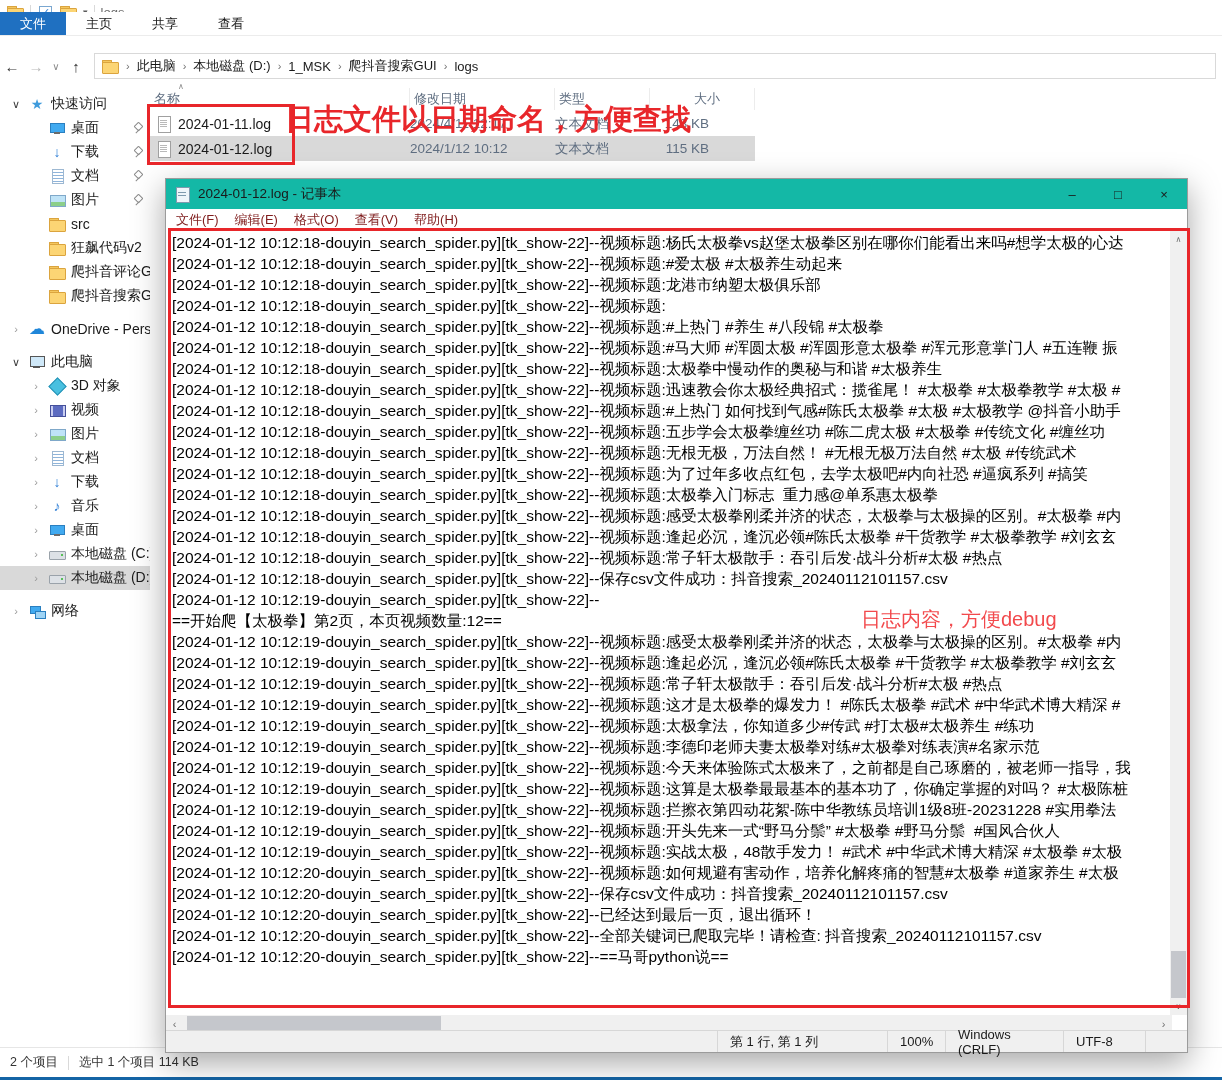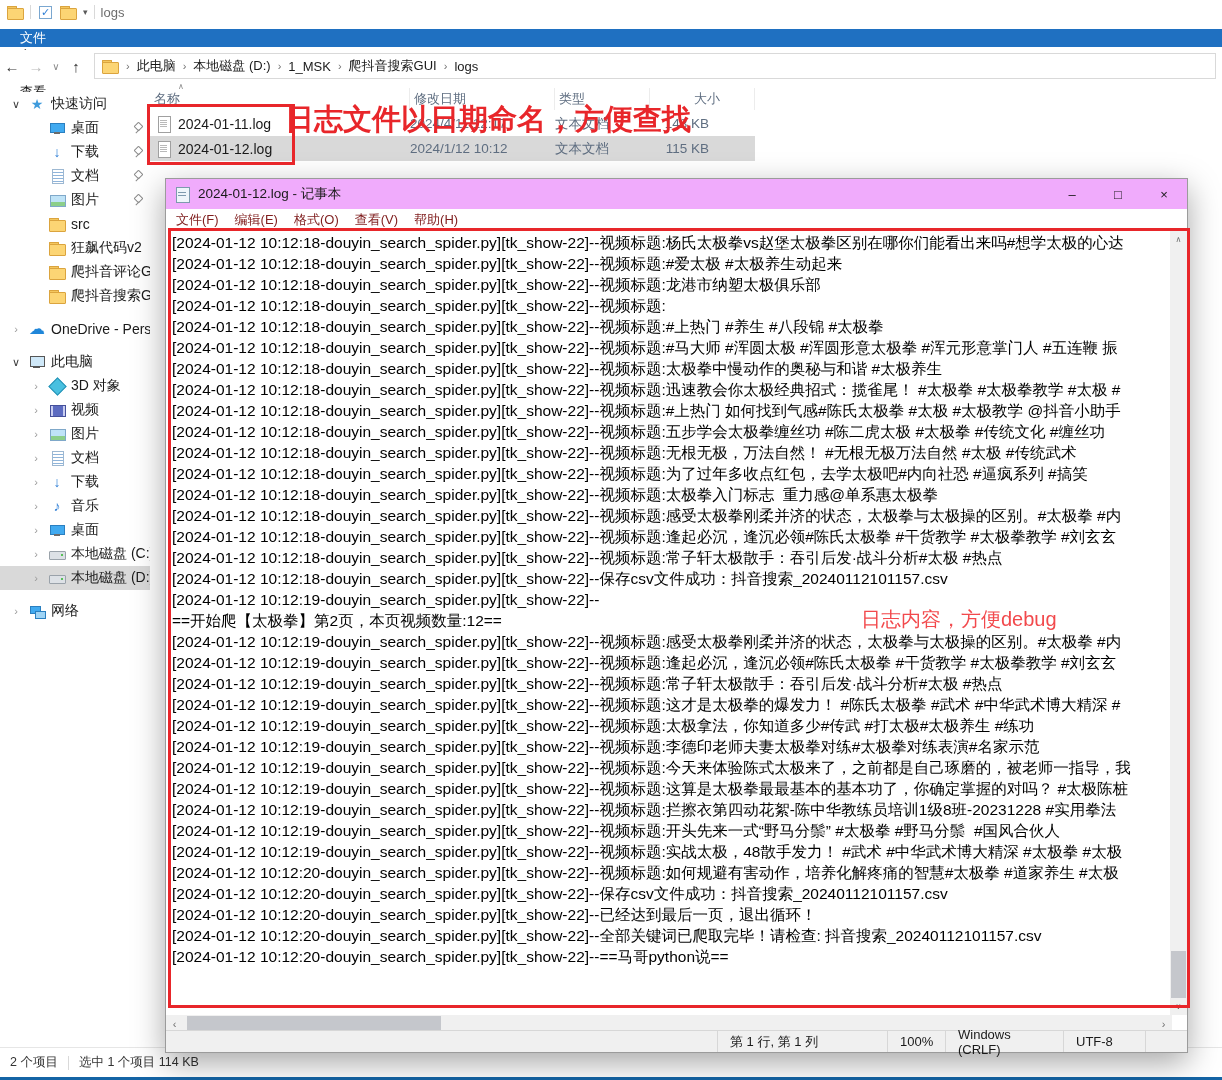--- a/index.html
+++ b/index.html
@@ -3,21 +3,21 @@
 <meta charset="utf-8">
 <style>
   html,body{margin:0;padding:0;background:#e9e9e9;}
   *{box-sizing:border-box;font-family:"Liberation Sans","DejaVu Sans",sans-serif;}
   #canvas{position:relative;width:1222px;height:1080px;background:#ffffff;overflow:hidden;}
 
   
   .titlebar{position:absolute;left:0;top:0;width:100%;height:24px;background:#fff;display:flex;align-items:center;padding-left:6px;gap:6px;}
   .titlebar .wtitle{color:#6d6d6d;font-size:13px;}
   .tb-sep{width:1px;height:14px;background:#d9d9d9;}
-  .ribbon{position:absolute;left:0;top:29px;width:100%;height:24px;background:#fff;border-bottom:1px solid #ececec;display:flex;align-items:stretch;flex-direction:column;}
+  .ribbon{position:absolute;left:0;top:12px;width:100%;height:24px;background:#fff;border-bottom:1px solid #ececec;display:flex;align-items:stretch;}
   .rtab{padding:0 20px;font-size:13px;color:#1a1a1a;display:flex;align-items:center;}
   .rtab.accent{background:#1f70c1;color:#fff;}
   .addr-row{position:absolute;left:0;top:50px;width:100%;height:32px;background:#fff;display:flex;align-items:center;}
   .nav-btn{width:24px;text-align:center;font-size:15px;color:#333;}
   .nav-btn.dim{color:#b9b9b9;}
   .nav-btn.small{width:16px;font-size:10px;color:#8a8a8a;}
   .addr-box{flex:1;height:26px;margin:0 6px 0 6px;border:1px solid #d9d9d9;display:flex;align-items:center;padding-left:6px;font-size:13px;color:#1a1a1a;background:#fff;}
   .crumb-sep{color:#707070;font-size:11px;padding:0 7px;}
   .crumb{color:#1a1a1a;}
 
@@ -75,21 +75,21 @@
   .f-size{color:#5f6e81;font-size:13.5px;text-align:right;padding-right:46px;}
 
   
   .estatus{position:absolute;left:0;bottom:3px;width:100%;height:30px;border-top:1px solid #e6e6e6;background:#fff;display:flex;align-items:center;font-size:12.5px;color:#333;}
   .estatus .seg{padding:0 10px;}
   .estatus .sep{width:1px;height:14px;background:#d9d9d9;}
   .accent-strip{position:absolute;left:0;bottom:0;width:100%;height:3px;background:#1464a5;}
 
   
   .notepad{position:absolute;left:165px;top:178px;width:1023px;height:875px;background:#fff;border:1px solid #9b9b9b;box-shadow:0 10px 30px rgba(0,0,0,0.35);z-index:10;}
-  .np-titlebar{position:absolute;left:0;top:0;width:100%;height:30px;background:#f0abfc;display:flex;align-items:center;padding-left:8px;}
+  .np-titlebar{position:absolute;left:0;top:0;width:100%;height:30px;background:#14b8a6;display:flex;align-items:center;padding-left:8px;}
   .np-title{font-size:13.5px;color:#1a1a1a;margin-left:6px;}
   .np-controls{margin-left:auto;display:flex;height:100%;}
   .np-ctl{width:46px;height:100%;display:flex;align-items:center;justify-content:center;font-size:13px;color:#1a1a1a;}
   .np-menubar{position:absolute;left:0;top:30px;width:100%;height:22px;background:#fff;display:flex;align-items:center;padding-left:2px;}
   .np-menu{padding:0 8px;font-size:13px;color:#7f1d1d;}
   .np-text{position:absolute;left:0;top:52px;width:1006px;height:784px;overflow:hidden;background:#fff;padding-left:6px;padding-top:1px;}
   .log-line{white-space:pre;font-size:15.5px;line-height:21px;color:#000;}
   .np-vscroll{position:absolute;right:0;top:52px;width:17px;height:784px;background:#f0f0f0;}
   .np-vscroll .arr{position:absolute;left:0;width:17px;height:17px;font-size:8px;color:#707070;display:flex;align-items:center;justify-content:center;}
   .np-vscroll .arr.up{top:0;}

